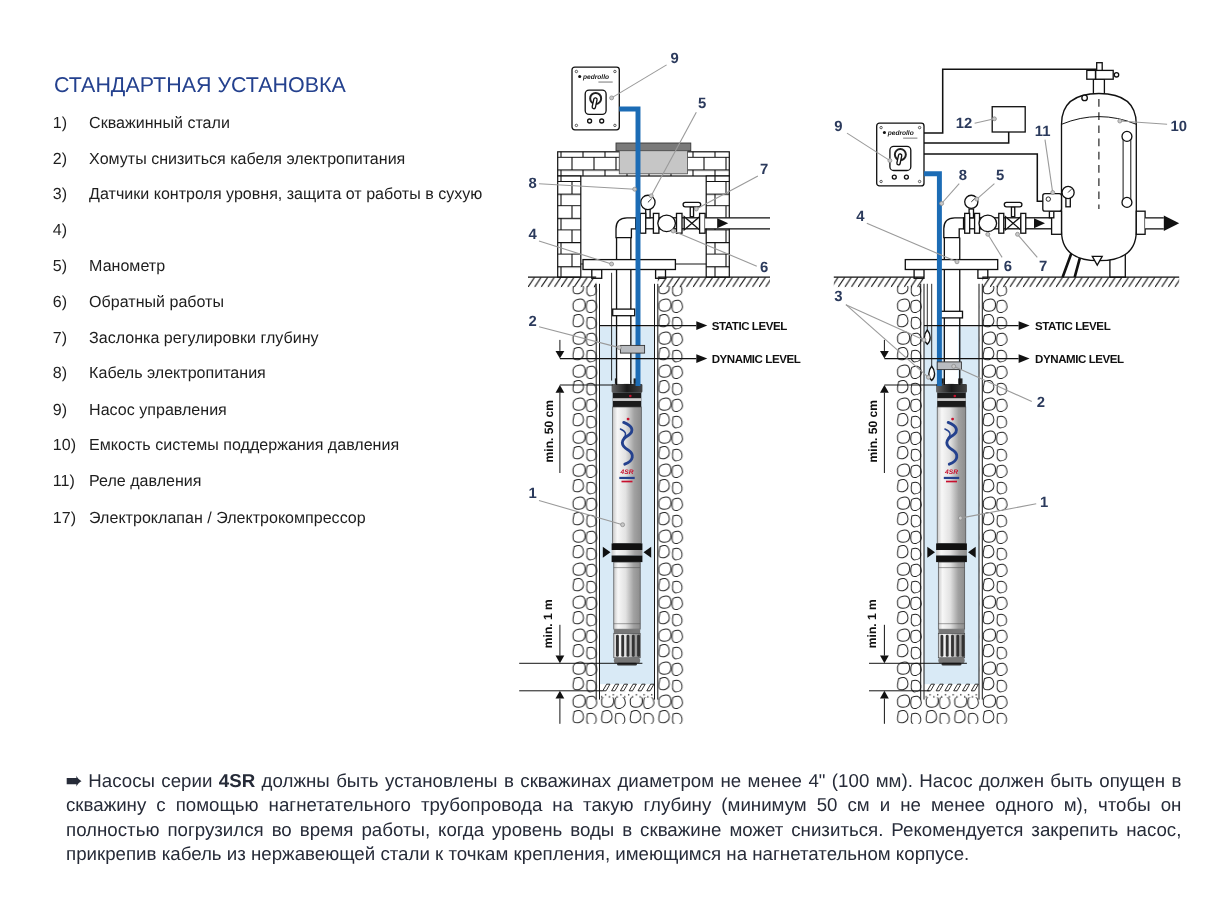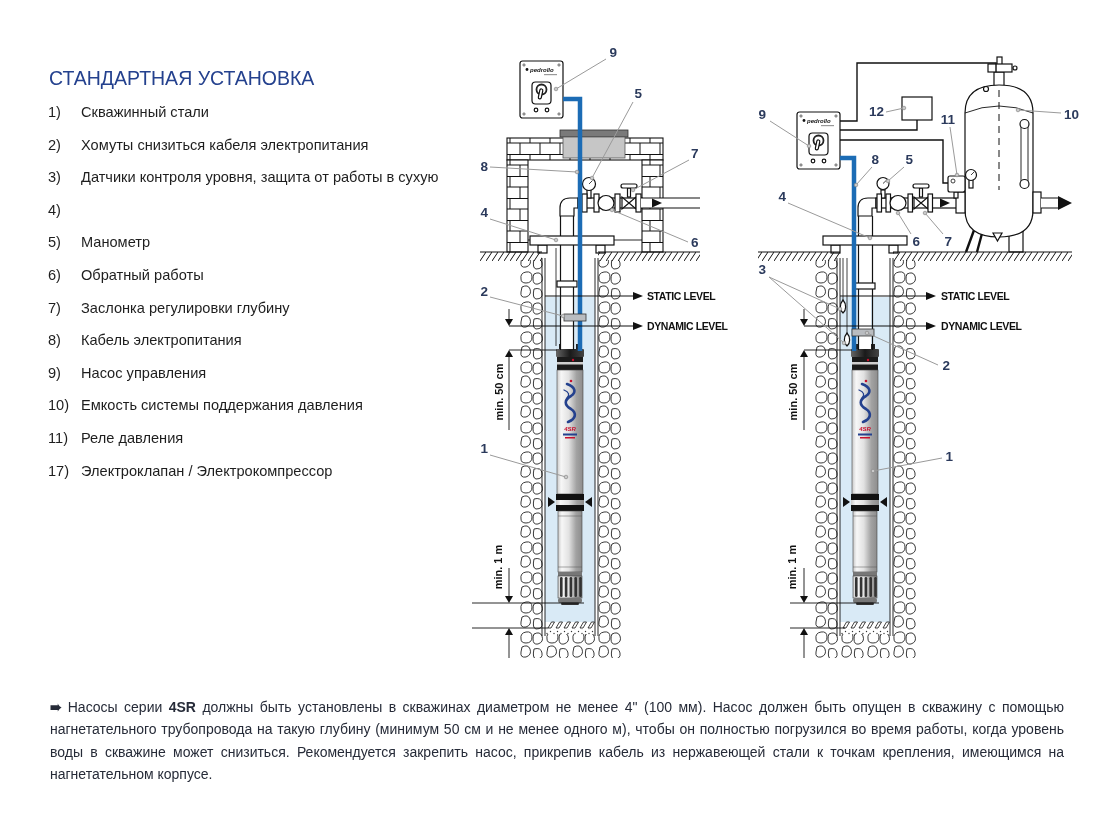--- a/index.html
+++ b/index.html
@@ -2,21 +2,21 @@
 <html><head>
 <meta charset="utf-8">
 <style>
   html,body{margin:0;padding:0;background:#ffffff;}
   .page{position:relative;width:1109px;height:821px;background:#fff;overflow:hidden;
         font-family:"Liberation Sans",sans-serif;color:#1e1e1e;}
   .title{position:absolute;left:49px;top:54px;font-size:19.5px;font-weight:normal;color:#24418e;}
   .legend{position:absolute;left:48px;top:103px;width:432px;font-size:14.6px;}
   .legend-item{display:flex;margin-bottom:13.6px;line-height:19px;}
   .legend-num{width:33px;flex:none;}
-  .footer{position:absolute;left:50px;top:682px;width:1014px;font-size:14px;line-height:22.4px;
+  .footer{position:absolute;left:60px;top:682px;width:1014px;font-size:17px;line-height:22.4px;
           color:#262b38;text-align:justify;}
   .footer .arr{font-weight:bold;margin-right:6px;}
   .footer .model{font-weight:bold;}
   svg{position:absolute;left:0;top:0;}
   svg text{font-family:"Liberation Sans",sans-serif;}
   .callout{font-size:13.5px;font-weight:bold;fill:#2b3a5c;}
   .lvl{font-size:10.5px;font-weight:bold;fill:#101010;letter-spacing:-0.4px;}
   .dim{font-size:11px;font-weight:bold;fill:#101010;}
   .brandtxt{font-size:6px;font-weight:bold;font-style:italic;fill:#151515;}
   .pumplbl{font-size:6px;font-weight:bold;font-style:italic;fill:#c8102e;}

